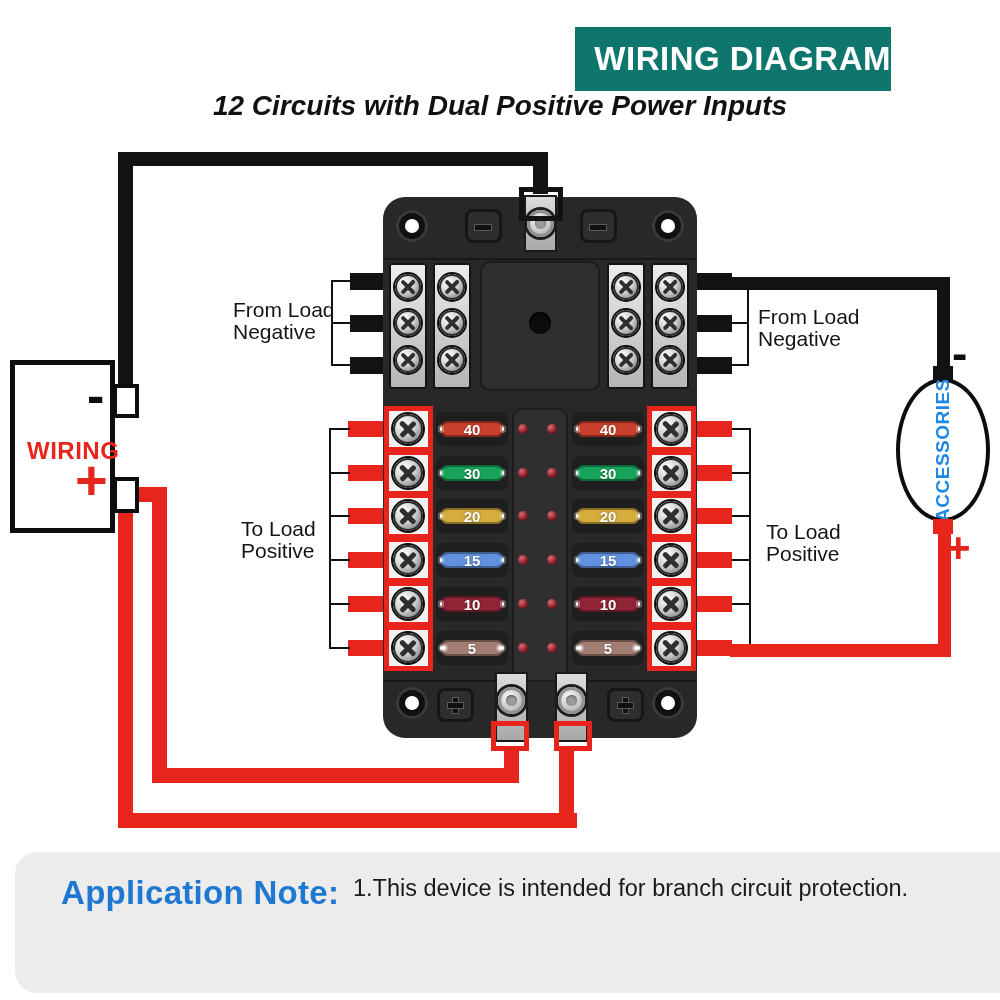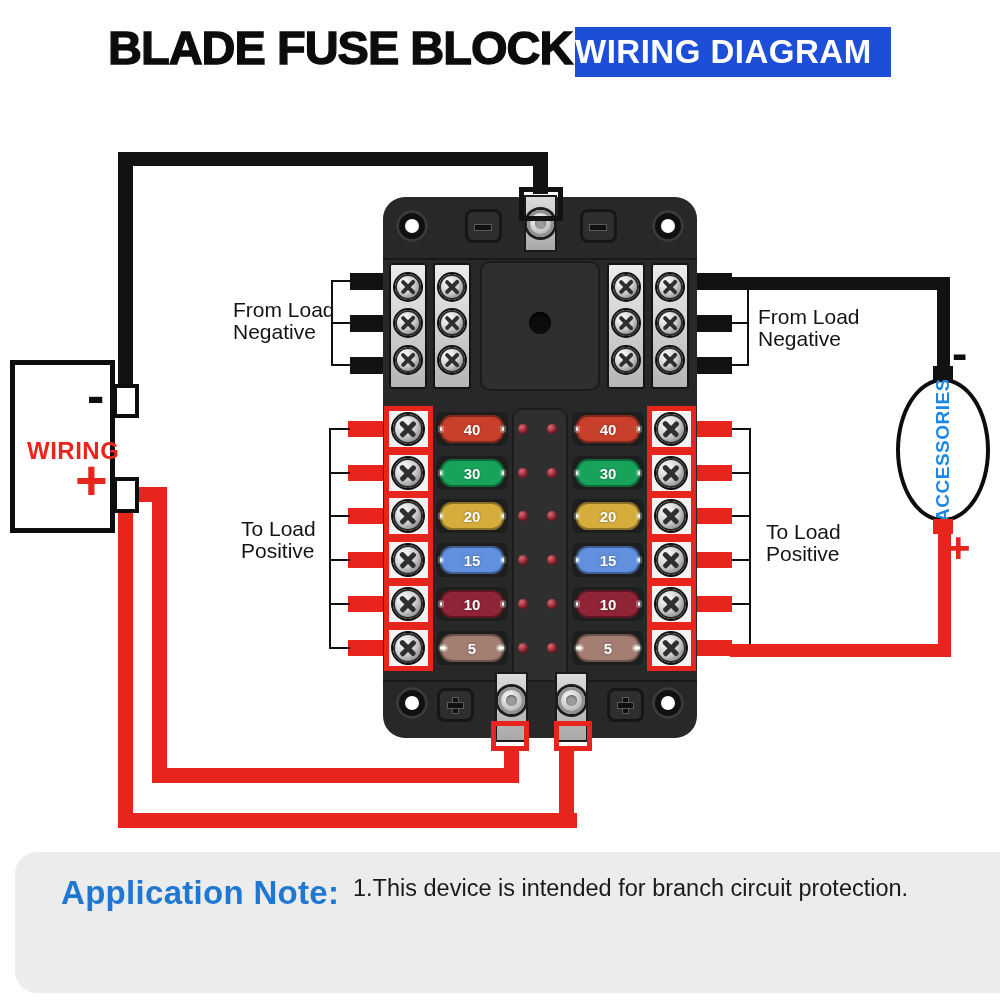--- a/index.html
+++ b/index.html
@@ -3,22 +3,22 @@
 <meta charset="utf-8">
 <style>
   html,body{margin:0;padding:0;background:#fff;}
   #canvas{position:relative;width:1000px;height:1000px;background:#ffffff;overflow:hidden;
           font-family:"Liberation Sans", sans-serif;}
   .abs{position:absolute;}
 
   
   .title{left:108px;top:20px;font-size:47px;font-weight:900;color:#0c0c0c;letter-spacing:-1px;
          -webkit-text-stroke:1.3px #0c0c0c;}
-  .badge{left:575px;top:27px;width:316px;height:50px;background:#1d4ed8;display:flex;
-         align-items:center;justify-content:flex-start;}
+  .badge{left:575px;top:27px;width:316px;height:64px;background:#0f766e;display:flex;
+         align-items:center;justify-content:flex-end;}
   .badge span{color:#fff;font-size:33px;font-weight:800;letter-spacing:.5px;}
   .subtitle{left:0;right:0;top:90px;text-align:center;font-size:28px;font-style:italic;
             font-weight:600;color:#111;}
 
   
   .wk{position:absolute;background:#121212;}
   .wr{position:absolute;background:#e8251c;}
   .tick{position:absolute;background:#111;}
   .obox-k{position:absolute;border:5px solid #121212;background:transparent;box-sizing:border-box;z-index:6;}
   .obox-r{position:absolute;border:5px solid #e8251c;background:transparent;box-sizing:border-box;z-index:6;}
@@ -70,42 +70,42 @@
          background:#2f2f2f;border-radius:2px;}
   .screw::before{transform:translate(-50%,-50%) rotate(45deg);}
   .screw::after{transform:translate(-50%,-50%) rotate(-45deg);}
   .screw-lg{width:30px;height:30px;}
   .screw-sm{width:26px;height:26px;}
   .fterm{position:absolute;width:49px;height:46px;background:#e8251c;}
   .fterm-in{position:absolute;left:5px;top:5px;width:39px;height:36px;background:#f2f2f2;}
   .fterm-in .screw{left:4px;top:3px;}
   .fslot{position:absolute;width:72px;height:34px;background:#1e1e1e;border-radius:8px;
          display:flex;align-items:center;justify-content:center;}
-  .fuse{width:64px;height:28px;border-radius:12px;display:flex;align-items:center;justify-content:center;
+  .fuse{width:64px;height:16px;border-radius:12px;display:flex;align-items:center;justify-content:center;
         gap:22px;box-shadow:inset 0 0 0 2px rgba(0,0,0,.35);}
   .fuse .dash{width:10px;height:4px;background:#fff;border-radius:2px;box-shadow:0 0 0 2px rgba(255,255,255,.3);}
   .fuse .famp{color:#fff;font-size:15px;font-weight:800;text-shadow:0 0 2px rgba(0,0,0,.5);}
   .led{position:absolute;width:10px;height:10px;border-radius:50%;
        background:radial-gradient(circle at 35% 30%,#e06a74,#7a1722 65%,#4c0d14);}
 
   
   .note-panel{left:15px;top:852px;width:970px;height:141px;background:#ececec;border-radius:22px;padding-left:35px;}
   .note-head{position:absolute;left:46px;top:22px;color:#1e78d2;font-size:33px;font-weight:800;letter-spacing:.3px;}
   .note-list{position:absolute;left:338px;top:18px;display:flex;flex-direction:column;gap:8px;}
   .note-list div{font-size:23.5px;color:#1a1a1a;line-height:37px;font-weight:500;}
 </style>
 </head>
 <body>
 
 <div id="canvas">
 
-  <div class="abs title">BLADE FUSE BLOCK</div>
   <div class="abs badge">
     <span>WIRING DIAGRAM</span>
   </div>
+  <div class="abs subtitle">12 Circuits with Dual Positive Power Inputs</div>
 
   <div class="wk" style="left:118px;top:152px;width:430px;height:14px;"></div>
   <div class="wk" style="left:118px;top:152px;width:15px;height:238px;"></div>
   <div class="wk" style="left:533px;top:152px;width:15px;height:42px;"></div>
   <div class="obox-k" style="left:519px;top:187px;width:44px;height:34px;"></div>
 
   <div class="wk" style="left:728px;top:277px;width:222px;height:13px;"></div>
   <div class="wk" style="left:937px;top:277px;width:13px;height:95px;"></div>
 
   <div class="wk" style="left:350px;top:273px;width:40px;height:17px;"></div>

